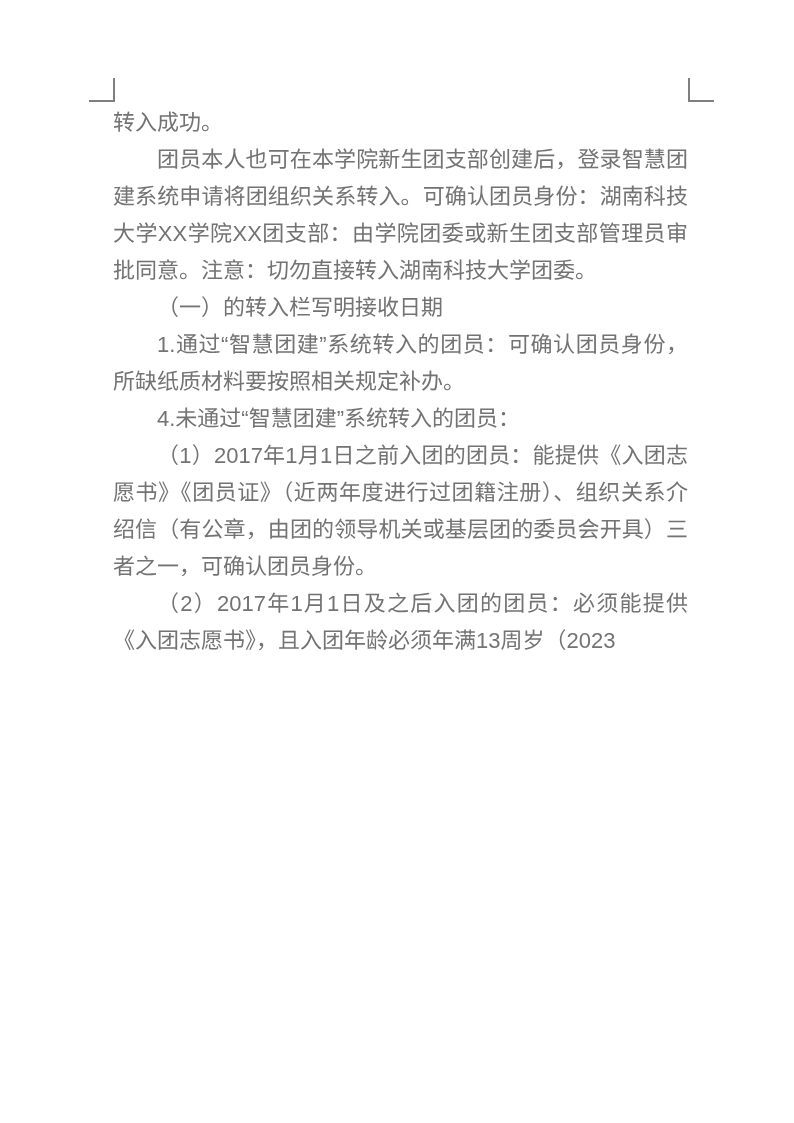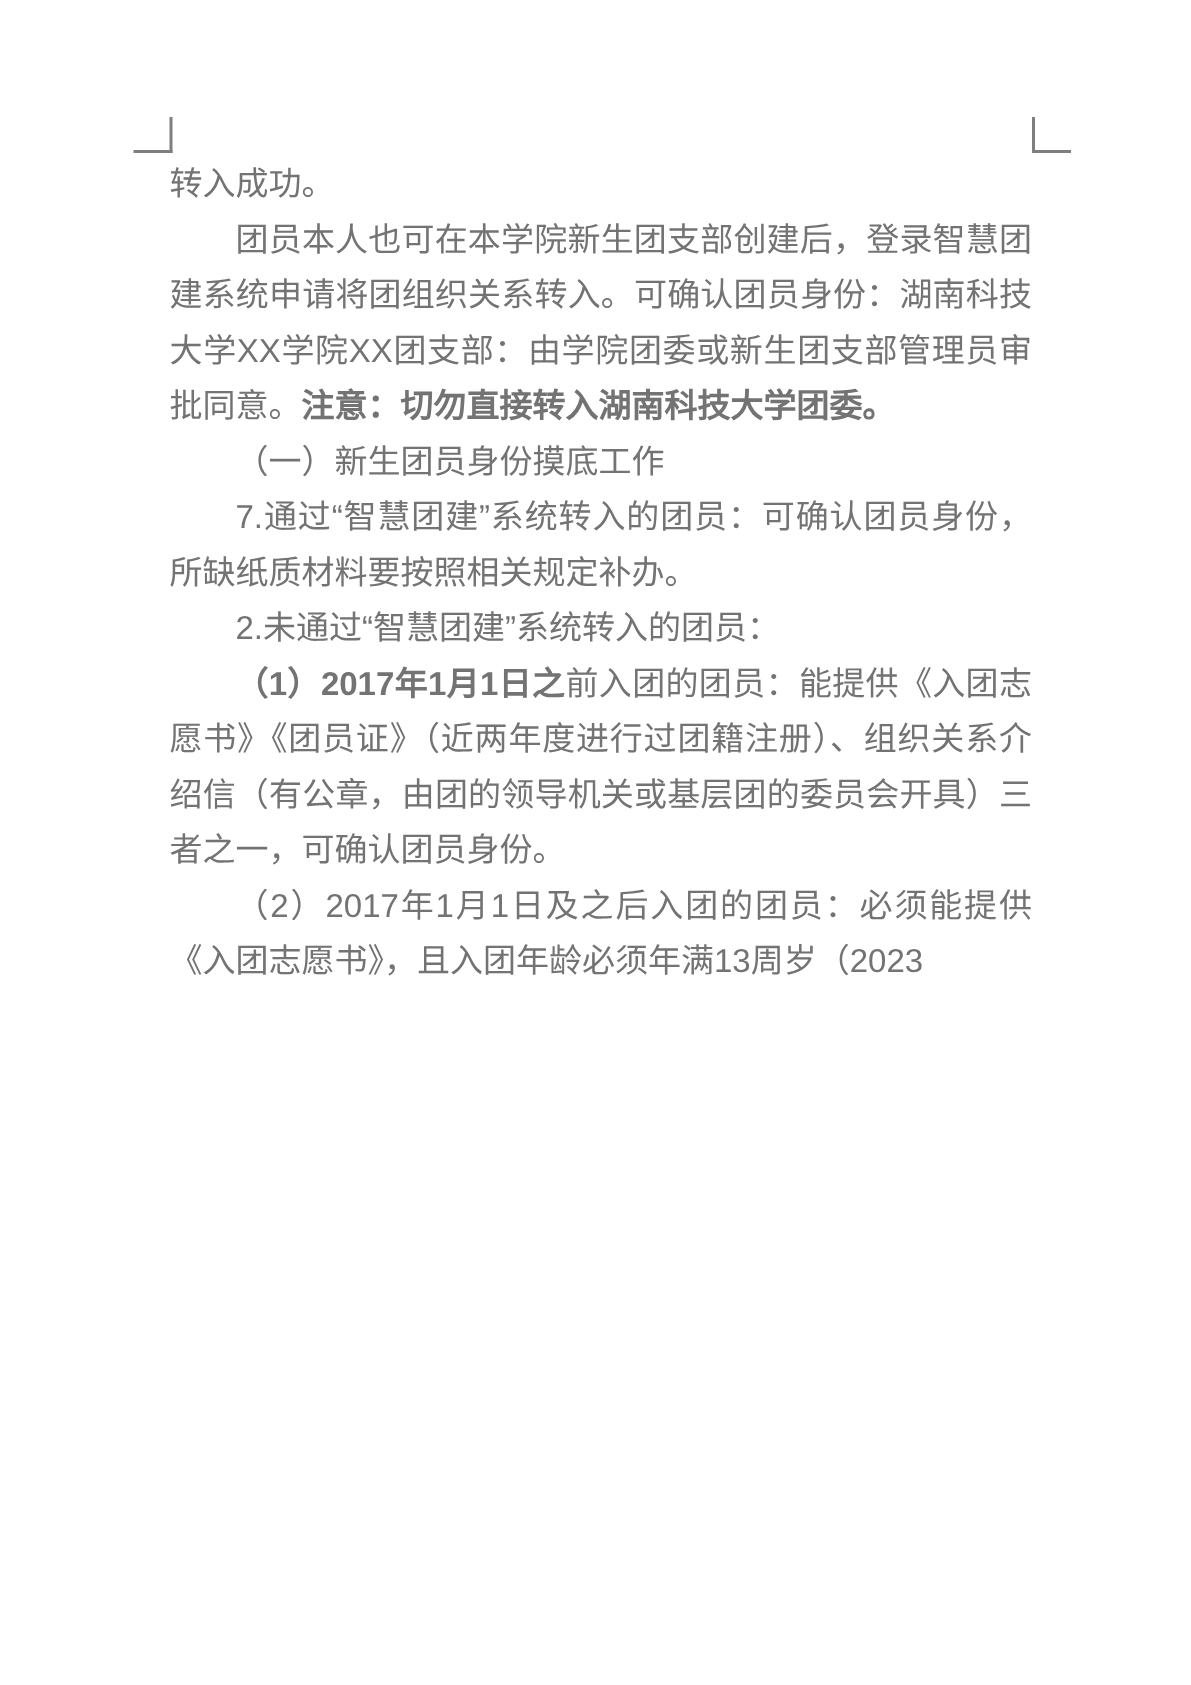--- a/index.html
+++ b/index.html
@@ -30,33 +30,33 @@
     left: 113px;
     top: 104px;
     width: 575px;
     font-size: 22px;
     line-height: 37px;
     text-align: justify;
     text-justify: inter-ideograph;
   }
   .para { margin: 0; }
   .para.indent { text-indent: 44px; }
-  .bold { font-weight: 700; }
+  .bold { font-weight: 400; }
 </style>
 </head>
 <body>
 
 <div class="page">
   <div class="crop tl"></div>
   <div class="crop tr"></div>
   <div class="crop bl"></div>
   <div class="crop br"></div>
 
   <div class="text-body">
       <p class="para"><span>转入成功。</span></p>
       <p class="para indent"><span>团员本人也可在本学院新生团支部创建后，登录智慧团建系统申请将团组织关系转入。可确认团员身份：湖南科技大学XX学院XX团支部：由学院团委或新生团支部管理员审批同意。</span><span class="bold">注意：切勿直接转入湖南科技大学团委。</span></p>
-      <p class="para indent"><span>（一）新生团员身份摸底工作</span></p>
-      <p class="para indent"><span>7.通过“智慧团建”系统转入的团员：可确认团员身份，所缺纸质材料要按照相关规定补办。</span></p>
-      <p class="para indent"><span>2.未通过“智慧团建”系统转入的团员：</span></p>
+      <p class="para indent"><span>（一）的转入栏写明接收日期</span></p>
+      <p class="para indent"><span>1.通过“智慧团建”系统转入的团员：可确认团员身份，所缺纸质材料要按照相关规定补办。</span></p>
+      <p class="para indent"><span>4.未通过“智慧团建”系统转入的团员：</span></p>
       <p class="para indent"><span class="bold">（1）2017年1月1日之</span><span>前入团的团员：能提供《入团志愿书》《团员证》（近两年度进行过团籍注册）、组织关系介绍信（有公章，由团的领导机关或基层团的委员会开具）三者之一，可确认团员身份。</span></p>
       <p class="para indent"><span>（2）2017年1月1日及之后入团的团员：必须能提供《入团志愿书》，且入团年龄必须年满13周岁（2023</span></p>
     </div>
 </div>
 
 </body></html>

